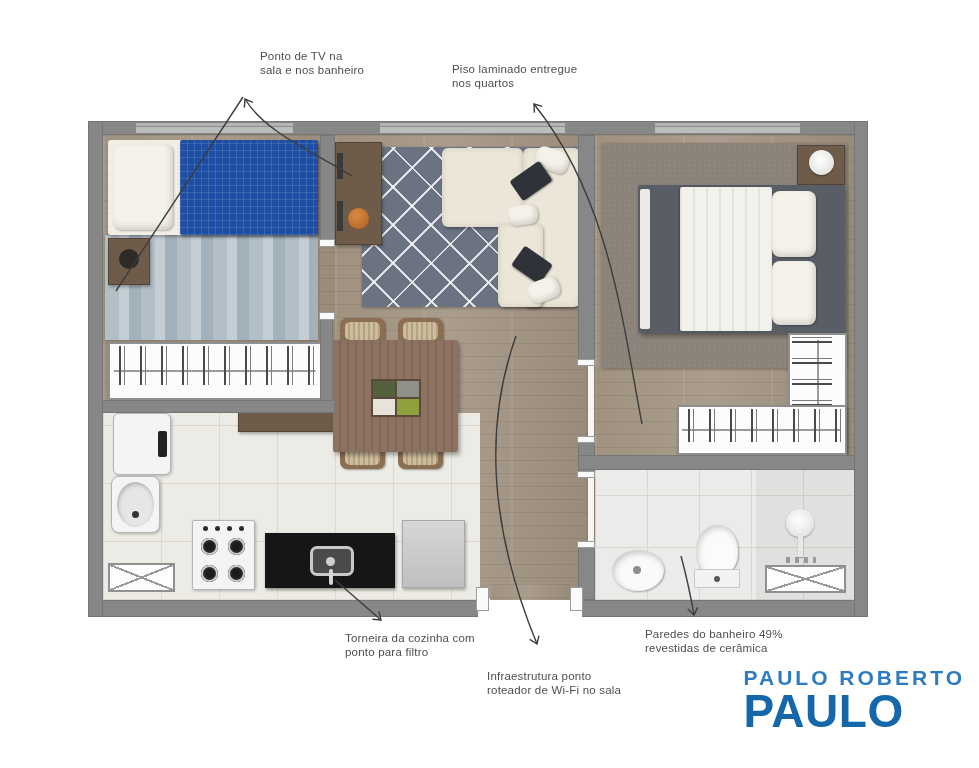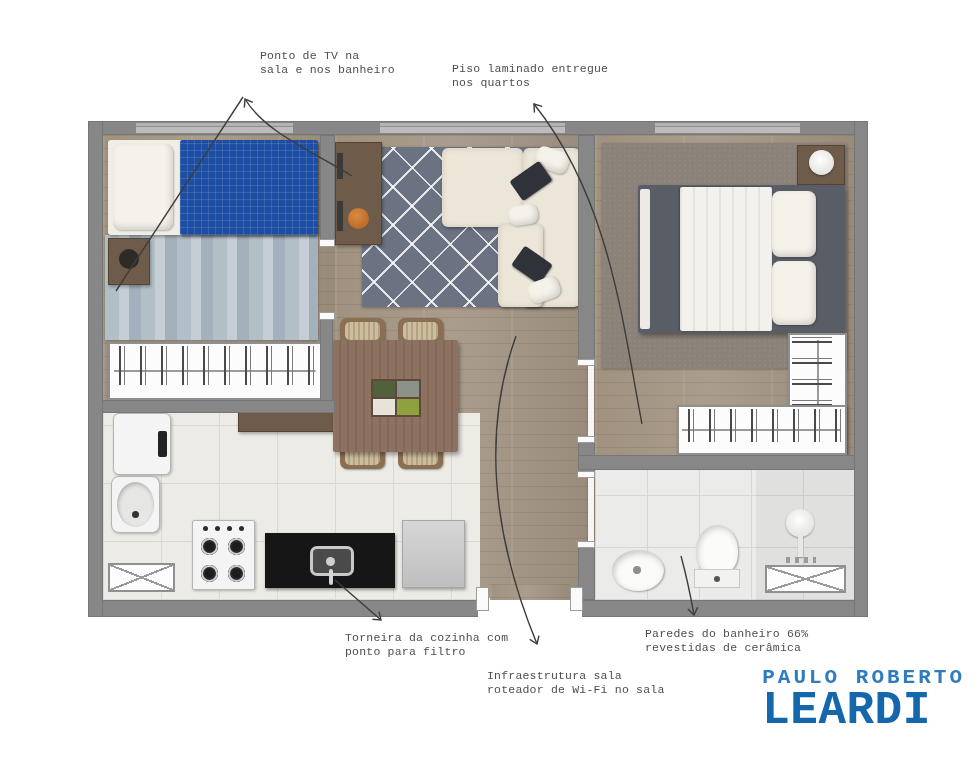--- a/index.html
+++ b/index.html
@@ -1,17 +1,17 @@
 <!DOCTYPE html>
 <html><head>
 <meta charset="utf-8">
 <style>
   html,body{margin:0;padding:0;background:#ffffff;}
   #canvas{position:relative;width:979px;height:768px;background:#ffffff;overflow:hidden;
-          font-family:Liberation Mono, monospace;}
+          font-family:Liberation Sans, sans-serif;}
   .a{position:absolute;}
   
   .wall{background:#878787;box-shadow:inset 0 0 0 1px rgba(0,0,0,.12);}
   .window{background:#b2b2b2;background-image:repeating-linear-gradient(180deg,#b4b4b4 0 3px,#8d8d8d 3px 4px,#bcbcbc 4px 10px);}
   .jamb{background:#fafafa;border:1px solid #9c9c9c;box-sizing:border-box;}
   .leaf{background:#f7f6f4;box-shadow:0 0 2px rgba(0,0,0,.35);}
   
   .wood{background-color:#a4968­6;background:
         repeating-linear-gradient(180deg,rgba(60,45,30,.10) 0 1px,rgba(0,0,0,0) 1px 13px),
         repeating-linear-gradient(90deg,rgba(255,255,255,.07) 0 2px,rgba(0,0,0,0) 2px 88px),
@@ -223,26 +223,26 @@
   </div>
   <div class="note" style="left:345px;top:631px;">
     <div>Torneira da cozinha com</div>
     <div>ponto para filtro</div>
   </div>
   <div class="note" style="left:452px;top:62px;">
     <div>Piso laminado entregue</div>
     <div>nos quartos</div>
   </div>
   <div class="note" style="left:487px;top:669px;">
-    <div>Infraestrutura sala</div>
+    <div>Infraestrutura ponto</div>
     <div>roteador de Wi-Fi no sala</div>
   </div>
   <div class="note" style="left:645px;top:627px;">
-    <div>Paredes do banheiro 66%</div>
+    <div>Paredes do banheiro 49%</div>
     <div>revestidas de cerâmica</div>
   </div>
 
   <div id="logo">
     <div class="l1">PAULO ROBERTO</div>
-    <div class="l2">LEARDI</div>
+    <div class="l2">PAULO</div>
   </div>
 
 </div>
 
 </body></html>

